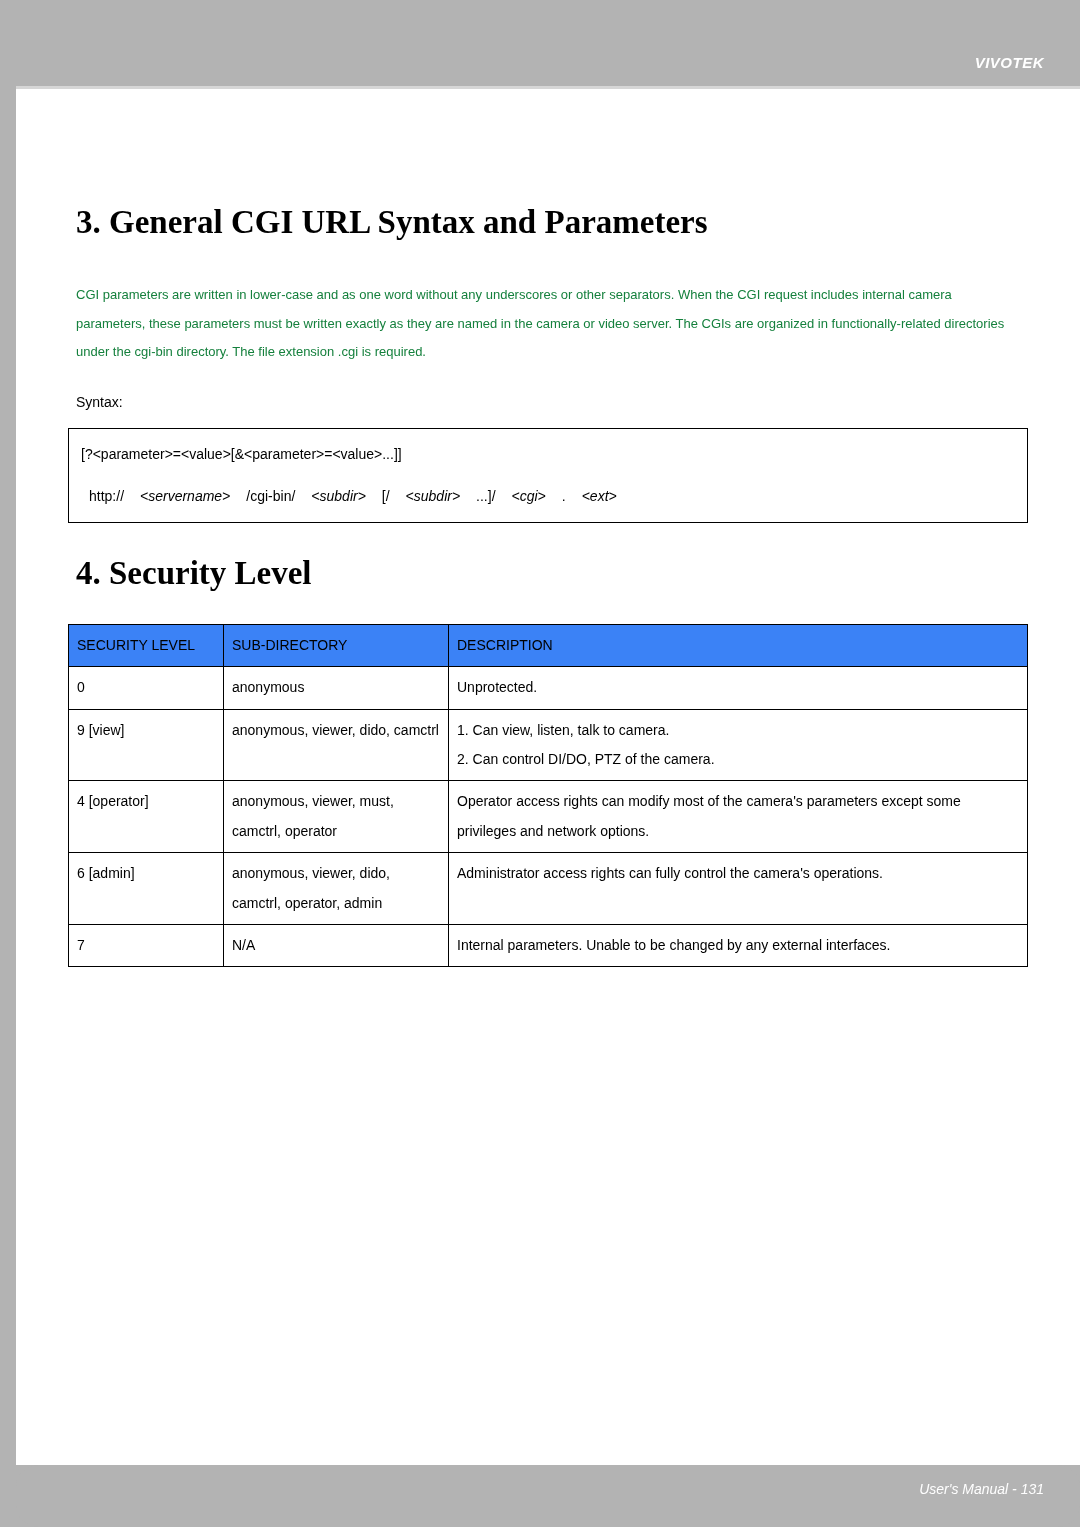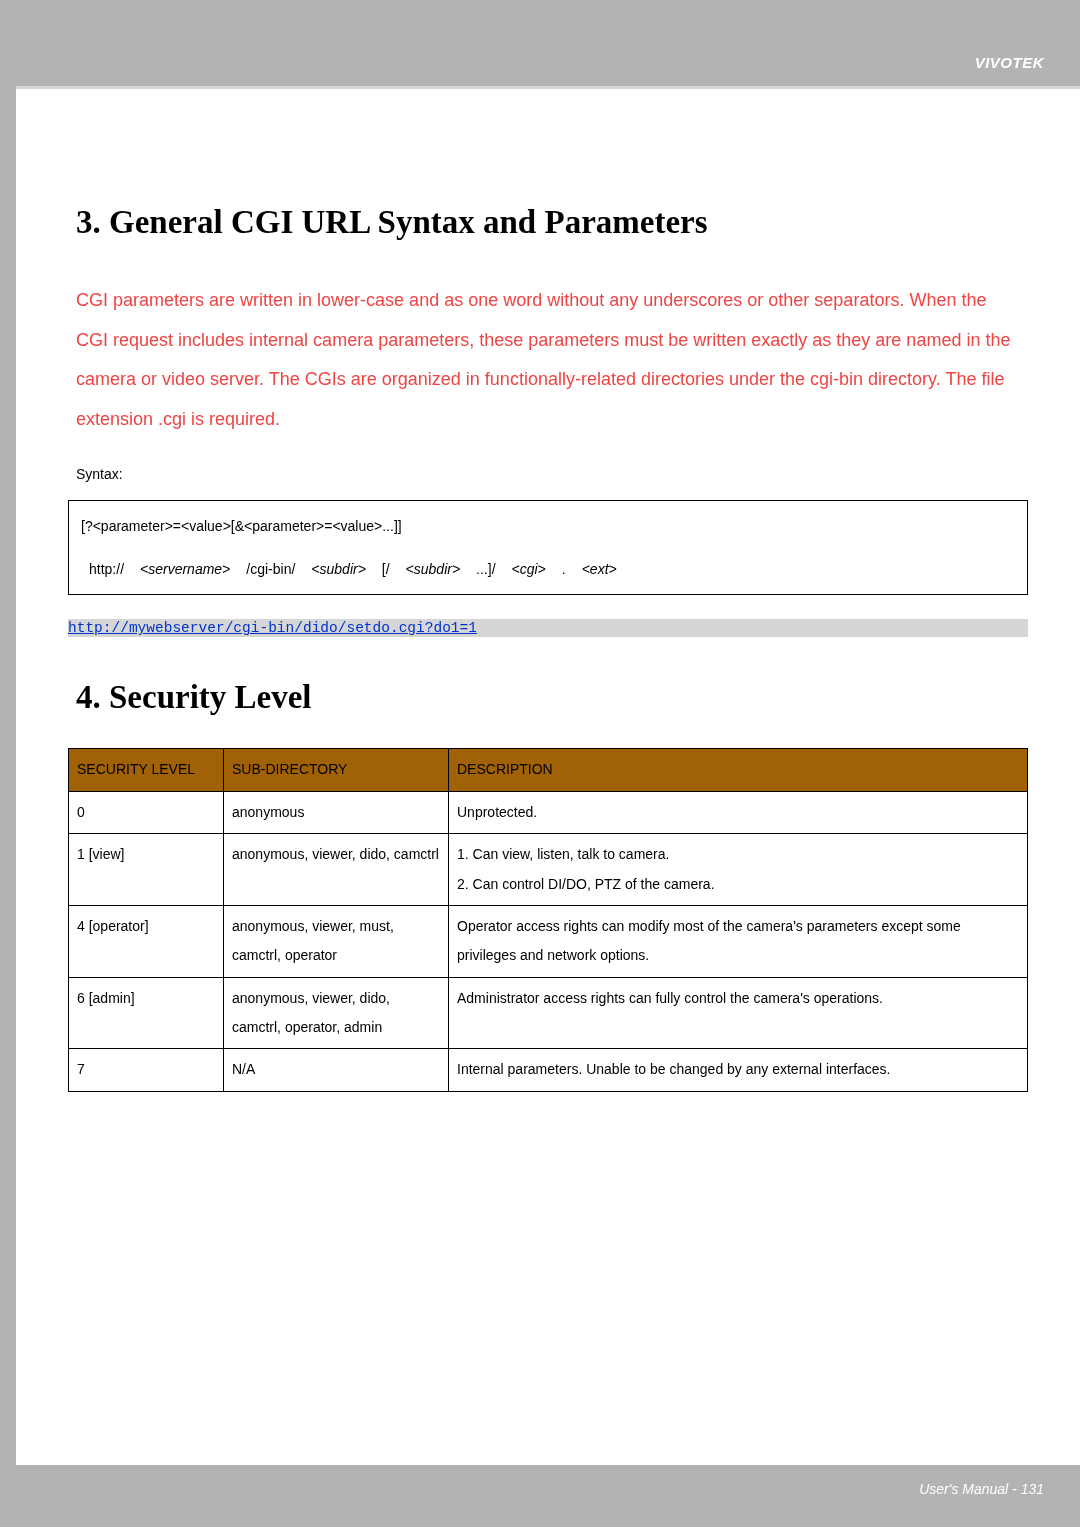--- a/index.html
+++ b/index.html
@@ -39,22 +39,22 @@
 
   h2.section-title {
     font-family: "Times New Roman", Times, serif;
     font-weight: bold;
     font-size: 33px;
     color: #000;
     margin-bottom: 24px;
   }
 
   .body-text {
-    font-size: 18px;
-    color: #ef4444;
+    font-size: 13px;
+    color: #15803d;
     line-height: 2.2;
     margin-bottom: 4px;
   }
   .syntax-label {
     font-size: 14px;
     color: #000;
     line-height: 2.2;
   }
 
   .syntax-box {
@@ -87,21 +87,21 @@
     font-size: 14px;
   }
   table.sec-table th, table.sec-table td {
     border: 1px solid #000;
     padding: 6px 8px;
     text-align: left;
     vertical-align: top;
     line-height: 2.1;
   }
   table.sec-table th {
-    background: #a16207;
+    background: #3b82f6;
     font-weight: normal;
     color: #000;
   }
   .col-level { width: 155px; }
   .col-subdir { width: 225px; }
 
   .footer-bar {
     height: 62px;
     background: #b3b3b3;
     position: relative;
@@ -132,40 +132,39 @@
   <div class="syntax-label">Syntax:</div>
 
   <div class="syntax-box">
     <div>[?&lt;parameter&gt;=&lt;value&gt;[&amp;&lt;parameter&gt;=&lt;value&gt;...]]</div>
     <div>
       <span>http://</span><span class="ital">&lt;servername&gt;</span><span>/cgi-bin/</span><span class="ital">&lt;subdir&gt;</span><span>[/</span><span class="ital">&lt;subdir&gt;</span><span>...]/</span><span class="ital">&lt;cgi&gt;</span><span>.</span><span class="ital">&lt;ext&gt;</span>
     </div>
   </div>
 
 
-  <a class="example-url">http://mywebserver/cgi-bin/dido/setdo.cgi?do1=1</a>
 
   <h2 class="section-title">4. Security Level</h2>
 
   <table class="sec-table">
     <thead>
       <tr>
         <th class="col-level">SECURITY LEVEL</th>
         <th class="col-subdir">SUB-DIRECTORY</th>
         <th>DESCRIPTION</th>
       </tr>
     </thead>
     <tbody id="sec-tbody">
     <tr>
           <td>0</td>
           <td>anonymous</td>
           <td>Unprotected.</td>
         </tr>
         <tr>
-          <td>1 [view]</td>
+          <td>9 [view]</td>
           <td>anonymous, viewer, dido, camctrl</td>
           <td>1. Can view, listen, talk to camera.<br>2. Can control DI/DO, PTZ of the camera.</td>
         </tr>
         <tr>
           <td>4 [operator]</td>
           <td>anonymous, viewer, must, camctrl, operator</td>
           <td>Operator access rights can modify most of the camera's parameters except some privileges and network options.</td>
         </tr>
         <tr>
           <td>6 [admin]</td>

